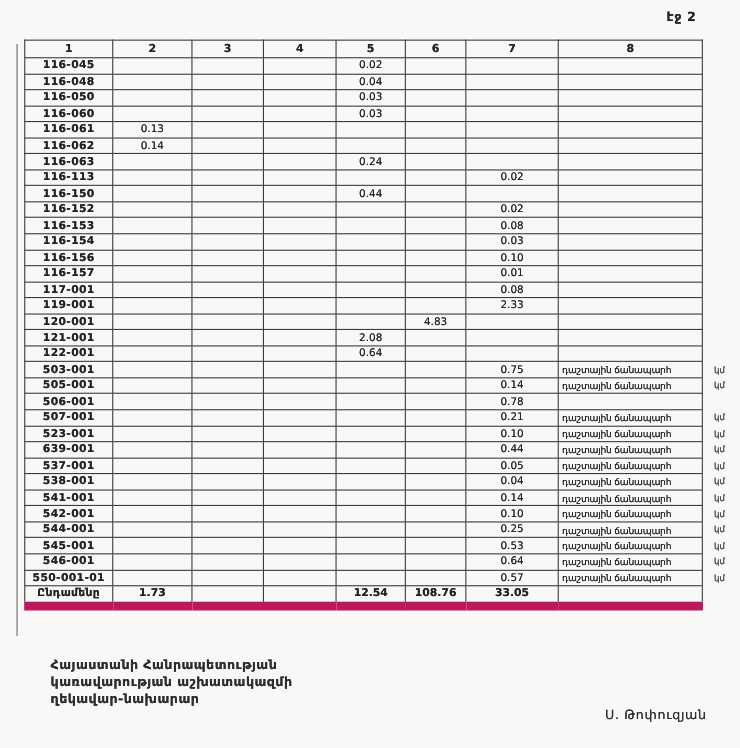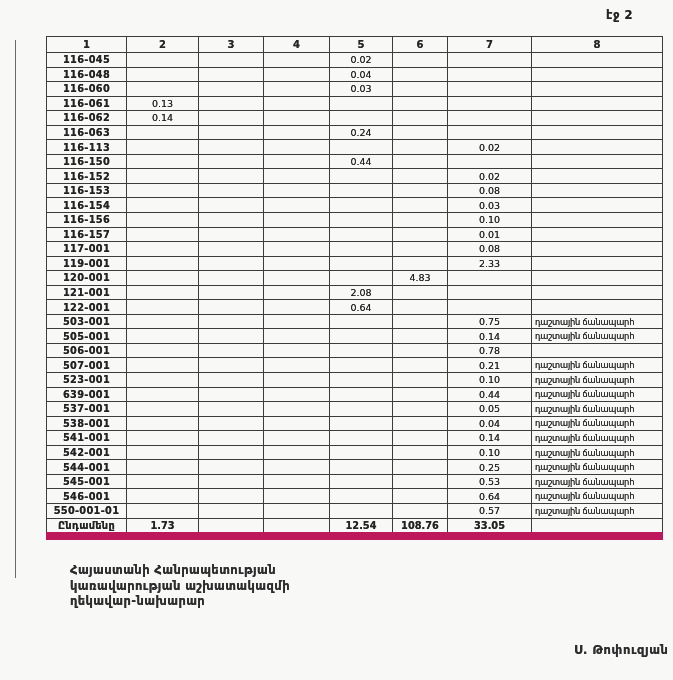--- a/index.html
+++ b/index.html
@@ -4,21 +4,21 @@
 <style>
   html,body{margin:0;padding:0;}
   body{
     width:673px;height:680px;
     background:#f8f8f6;
     font-family:"DejaVu Sans","Liberation Sans",sans-serif;
     color:#262626;
     position:relative;
     overflow:hidden;
   }
-  .scan{ text-shadow:0 0 0.6px rgba(45,45,45,0.85);margin-left:24px; }
+  .scan{ text-shadow:0 0 0.6px rgba(45,45,45,0.85); }
   .page-num{
     position:absolute; top:8px; right:40px;
     font-size:11.5px; font-weight:bold; letter-spacing:0.5px;
   }
   .left-rule{
     position:absolute; left:15px; top:40px; height:538px; width:0;
     border-left:1px solid #6a6a6a;
   }
   table.doc{
     position:absolute; left:22px; top:36px;
@@ -38,27 +38,27 @@
   }
   table.doc td.c1{ font-size:9.8px; font-weight:bold; letter-spacing:0.3px;}
   table.doc td.c8{ font-size:8.3px; text-align:left; padding-left:3px; letter-spacing:-0.2px;}
   table.doc td.c9, table.doc th.c9{
     border:none; background:transparent;
     font-size:7.8px; color:#474747; text-align:center; padding-left:5px;
   }
   table.doc tr.total td{ border-bottom:8px solid #be185d; font-weight:bold; font-size:9.8px;}
   table.doc tr.total td.c9{ border:none; }
   .footer-left{
-    position:absolute; left:46px; top:563px;
+    position:absolute; left:46px; top:597px;
     font-size:11.5px; font-weight:bold; line-height:15.5px;
     letter-spacing:0.4px; color:#2d2d2d;
   }
   .signature{
     position:absolute; left:550px; top:643px;
-    font-size:11.5px; font-weight:bold; letter-spacing:0.6px; color:#2d2d2d;
+    font-size:11.5px; font-weight:normal; letter-spacing:0.6px; color:#2d2d2d;
   }
 </style>
 </head>
 <body>
 
 <div class="page-num scan">էջ 2</div>
 
 <div class="left-rule"></div>
 
 <table class="doc scan">
@@ -103,20 +103,31 @@
         <td class="c2"></td>
         <td class="c3"></td>
         <td class="c4"></td>
         <td class="c5">0.04</td>
         <td class="c6"></td>
         <td class="c7"></td>
         <td class="c8"></td>
         <td class="c9"></td>
       </tr>
       <tr>
+        <td class="c1">116-050</td>
+        <td class="c2"></td>
+        <td class="c3"></td>
+        <td class="c4"></td>
+        <td class="c5">0.03</td>
+        <td class="c6"></td>
+        <td class="c7"></td>
+        <td class="c8"></td>
+        <td class="c9"></td>
+      </tr>
+      <tr>
         <td class="c1">116-060</td>
         <td class="c2"></td>
         <td class="c3"></td>
         <td class="c4"></td>
         <td class="c5">0.03</td>
         <td class="c6"></td>
         <td class="c7"></td>
         <td class="c8"></td>
         <td class="c9"></td>
       </tr>

